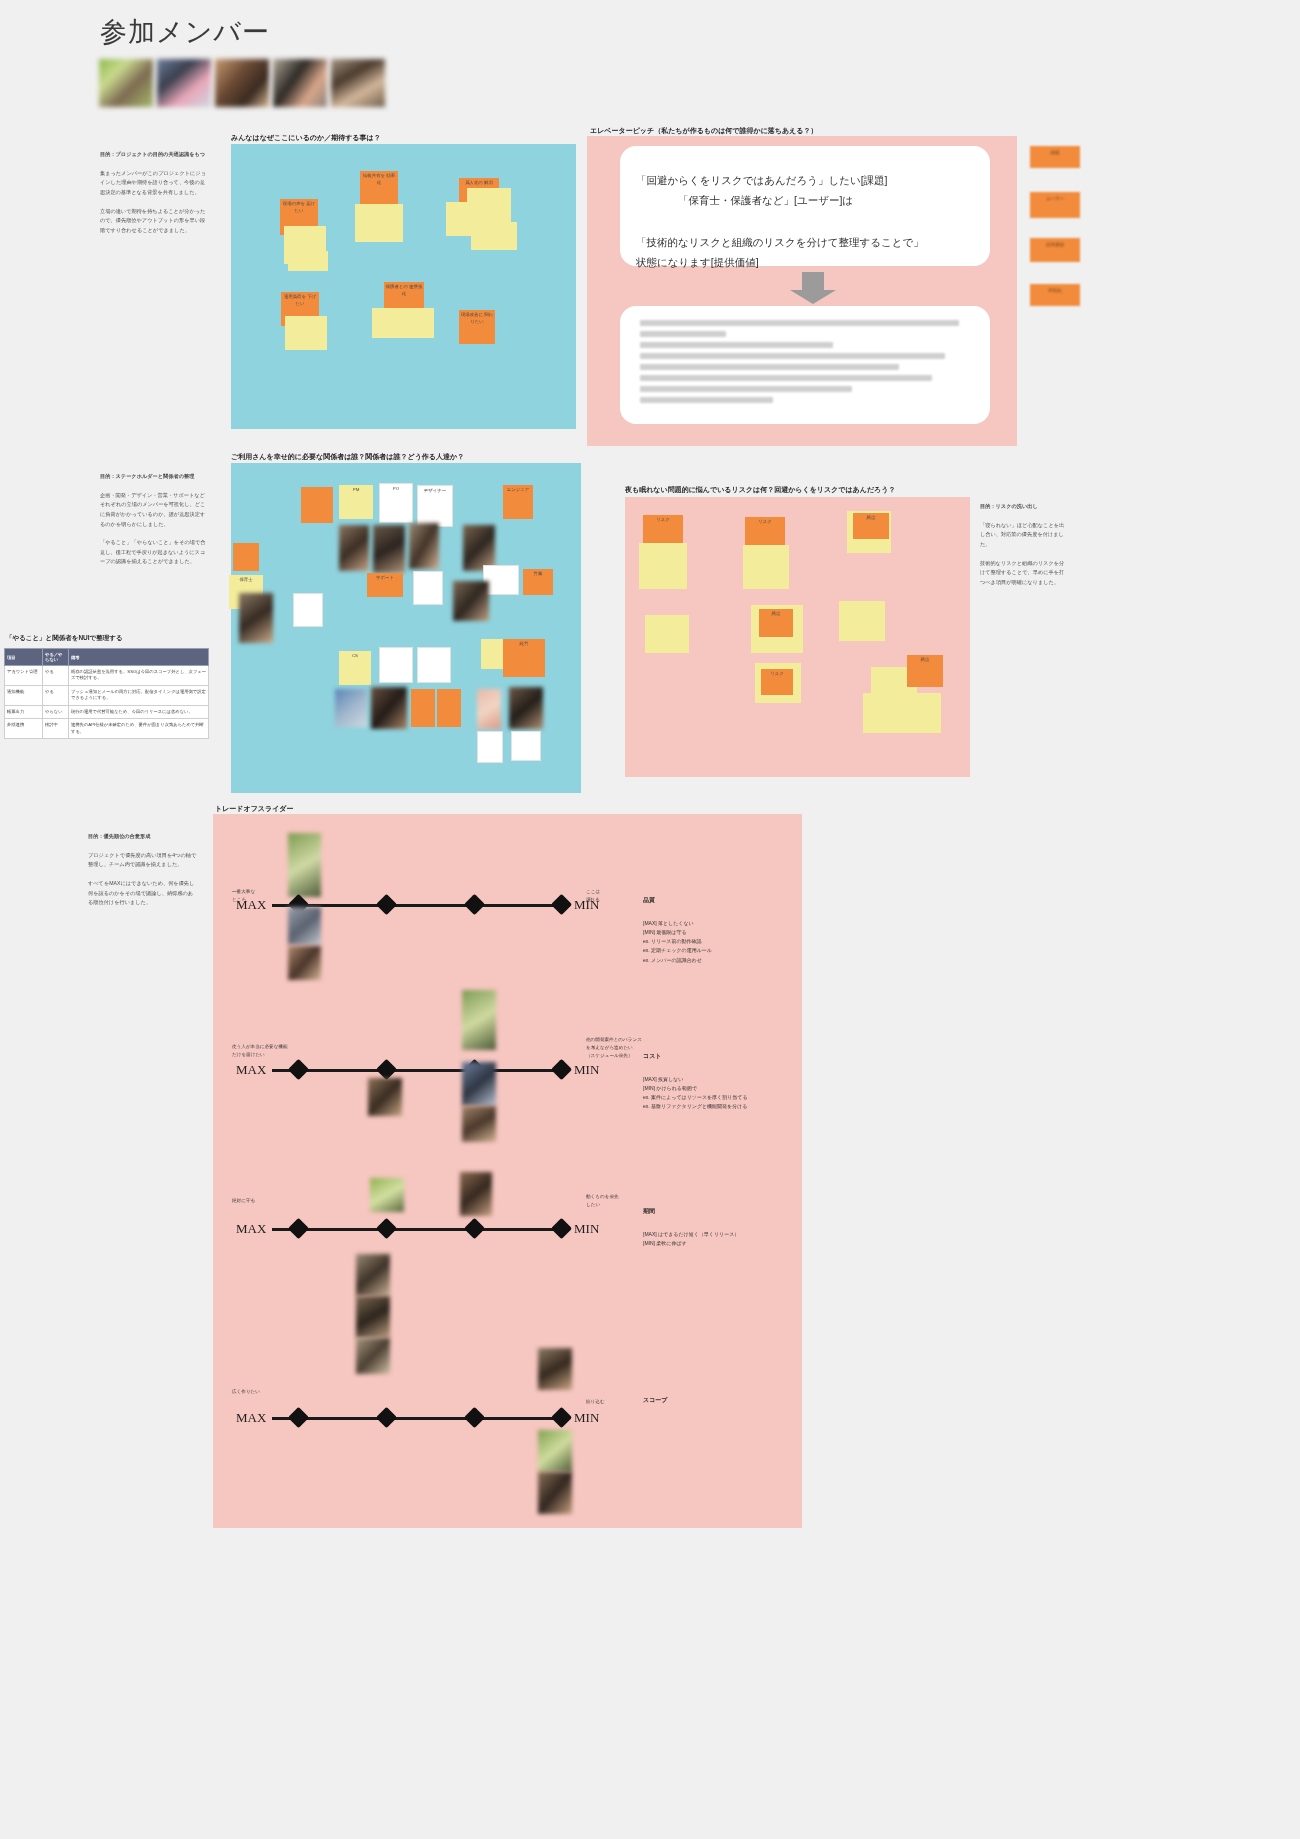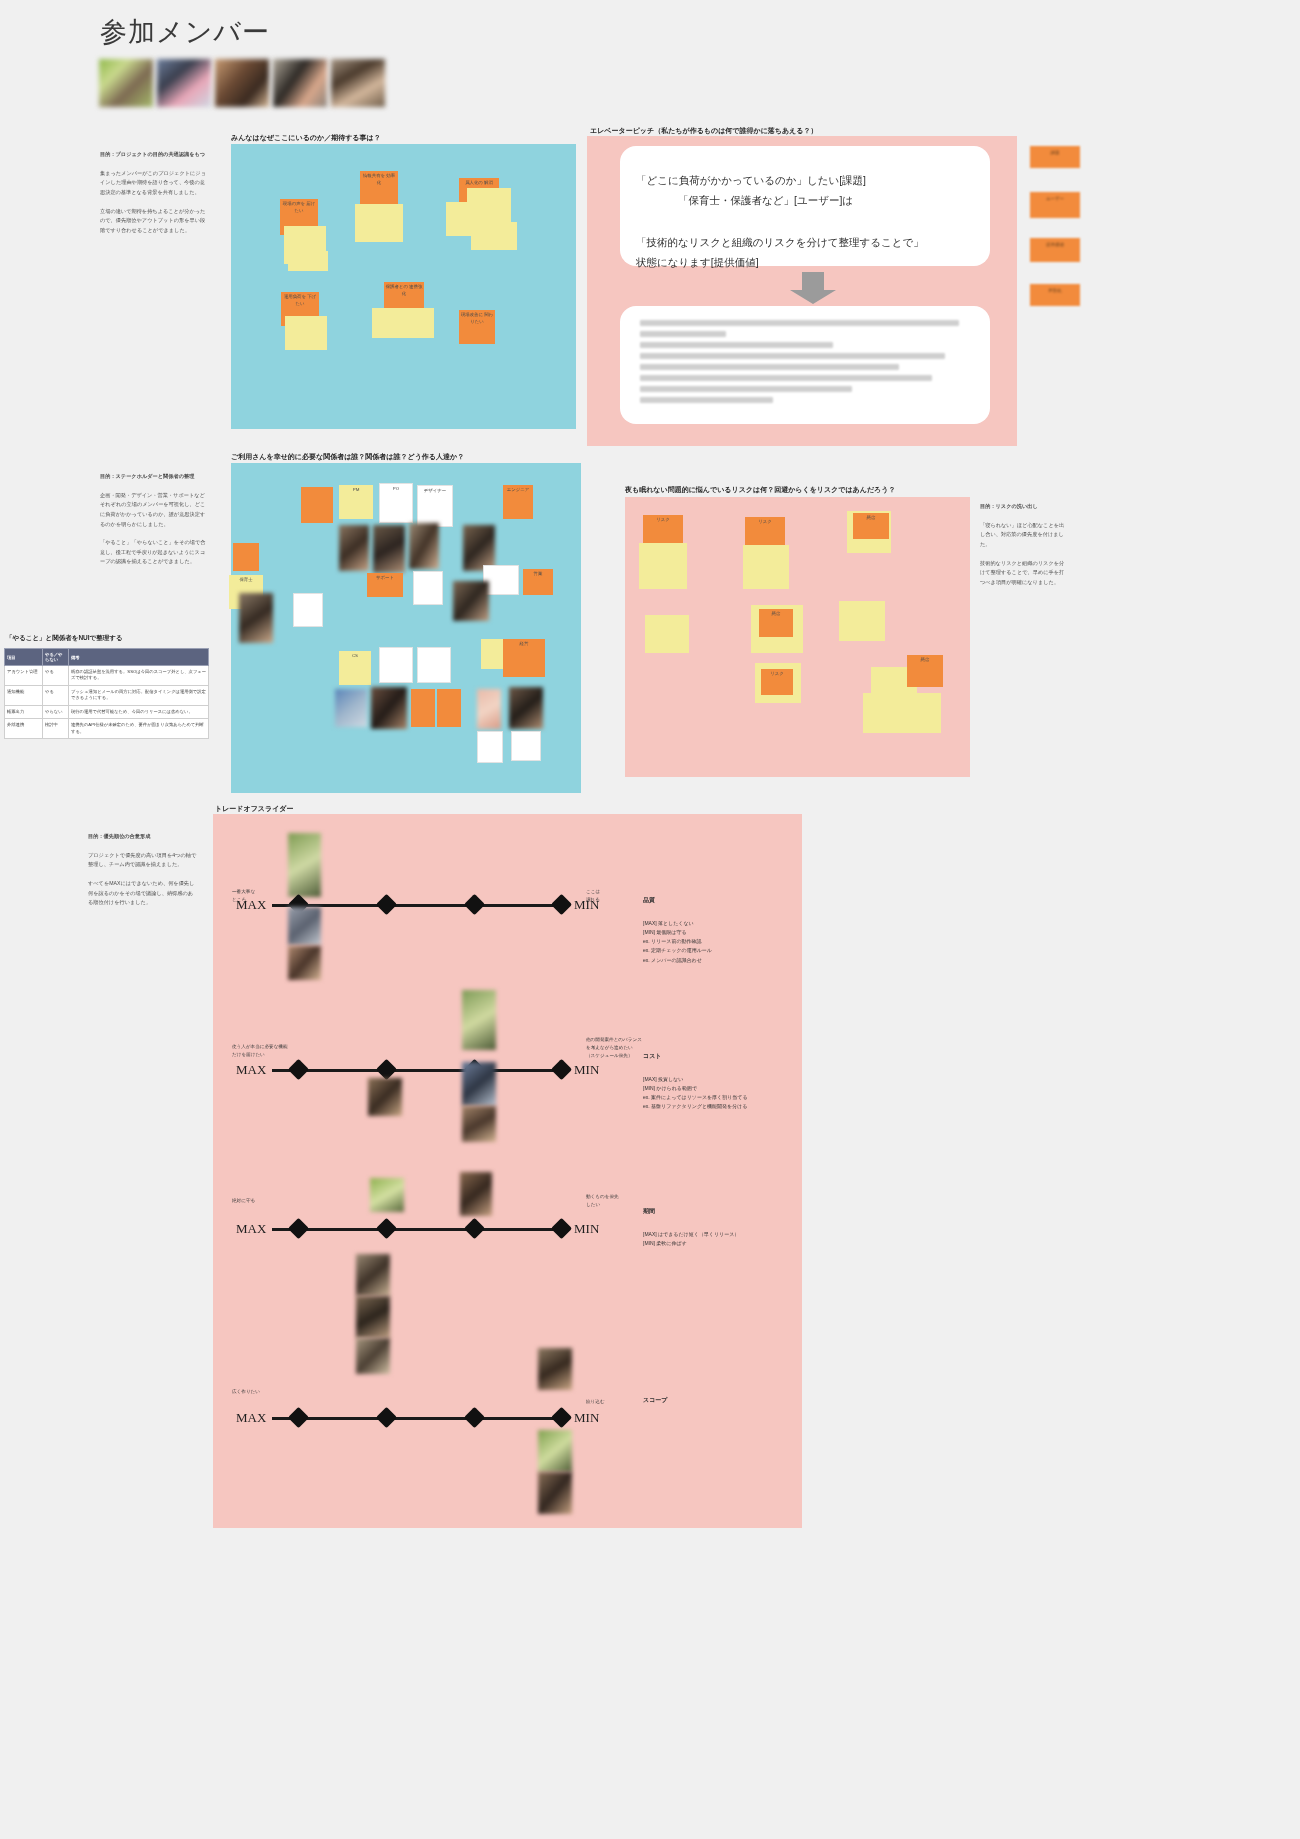--- a/index.html
+++ b/index.html
@@ -185,21 +185,21 @@
     <p>集まったメンバーがこのプロジェクトにジョインした理由や期待を語り合って、今後の意思決定の基準となる背景を共有しました。</p>
     <p>立場の違いで期待を持ちよることが分かったので、優先順位やアウトプットの形を早い段階ですり合わせることができました。</p>
   </div>
 
   <div class="sec-head" style="left:590px; top:126px;">エレベーターピッチ（私たちが作るものは何で誰得かに落ちあえる？）</div>
 
   <div class="board-pink" style="left:587px; top:136px; width:430px; height:310px;"></div>
 
   <div class="pitch-card" style="left:620px; top:146px; width:370px; height:120px;"></div>
 
-  <div class="pitch-text" style="left:636px; top:170px; width:350px;">「どこに負荷がかかっているのか」したい[課題]</div>
+  <div class="pitch-text" style="left:636px; top:170px; width:350px;">「回避からくをリスクではあんだろう」したい[課題]</div>
   <div class="pitch-text" style="left:636px; top:190px; width:350px;margin-left:42px;">「保育士・保護者など」[ユーザー]は</div>
   <div class="pitch-text" style="left:636px; top:232px; width:350px;">「技術的なリスクと組織のリスクを分けて整理することで」</div>
   <div class="pitch-text" style="left:636px; top:252px; width:350px;">状態になります[提供価値]</div>
 
   <svg class="arrow-down" style="left:790px; top:272px; width:46px; height:32px;" viewBox="0 0 46 32">
     <polygon points="12,0 34,0 34,18 46,18 23,32 0,18 12,18" fill="#9b9b9b"></polygon>
   </svg>
 
   <div class="pitch-card" style="left:620px; top:306px; width:370px; height:118px;"></div>
   <div class="blur-lines" style="left:640px; top:320px; width:332px;">

